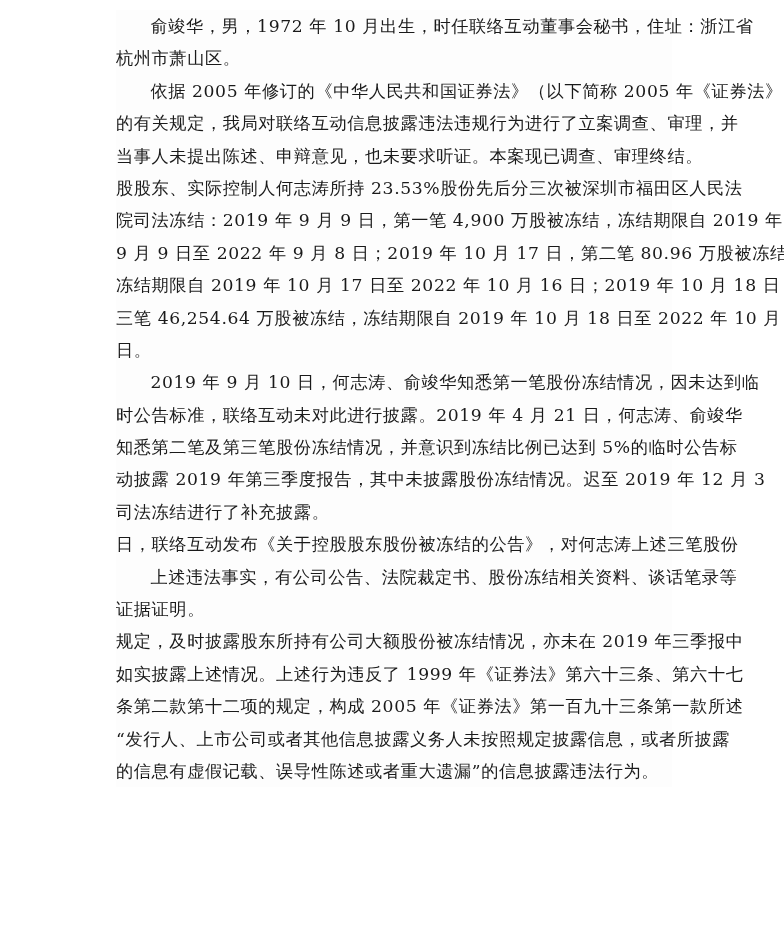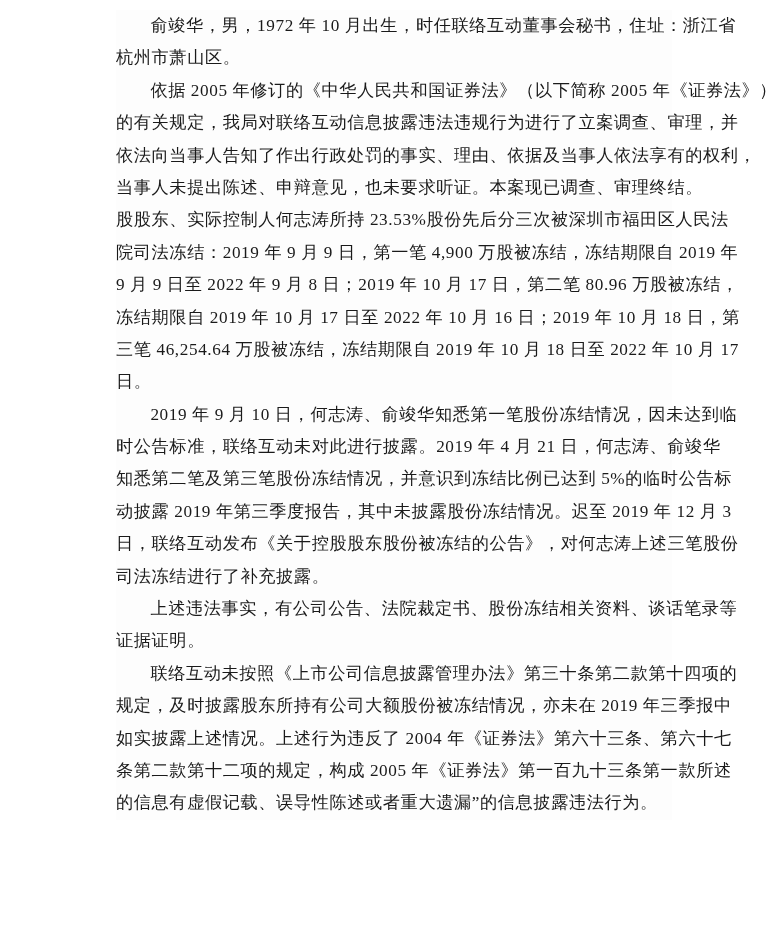--- a/index.html
+++ b/index.html
@@ -25,21 +25,20 @@
       line-height: 32.4px;
       letter-spacing: 0.6px;
     }
     .line {
       display: block;
       white-space: nowrap;
       text-align: justify;
       text-align-last: justify;
       height: 32.4px;
       overflow: visible;
-      font-family: Liberation Serif, serif;
     }
     .line.last {
       text-align-last: left;
     }
     .line.indent {
       padding-left: 2em;
     }
   </style>
 </head>
 <body>
@@ -47,49 +46,48 @@
 <div class="page">
 
   <div class="para-block">
     <span class="line indent">俞竣华，男，1972 年 10 月出生，时任联络互动董事会秘书，住址：浙江省</span>
     <span class="line last">杭州市萧山区。</span>
   </div>
 
   <div class="para-block">
     <span class="line indent">依据 2005 年修订的《中华人民共和国证券法》（以下简称 2005 年《证券法》）</span>
     <span class="line">的有关规定，我局对联络互动信息披露违法违规行为进行了立案调查、审理，并</span>
-    <span class="line">依法向当事人告知了作出行政处罚的事实、理由、依据及当事人依法享有的权利，</span>
     <span class="line last">当事人未提出陈述、申辩意见，也未要求听证。本案现已调查、审理终结。</span>
   </div>
 
 
   <div class="para-block">
     <span class="line">股股东、实际控制人何志涛所持 23.53%股份先后分三次被深圳市福田区人民法</span>
     <span class="line">院司法冻结：2019 年 9 月 9 日，第一笔 4,900 万股被冻结，冻结期限自 2019 年</span>
     <span class="line">9 月 9 日至 2022 年 9 月 8 日；2019 年 10 月 17 日，第二笔 80.96 万股被冻结，</span>
     <span class="line">冻结期限自 2019 年 10 月 17 日至 2022 年 10 月 16 日；2019 年 10 月 18 日，第</span>
     <span class="line">三笔 46,254.64 万股被冻结，冻结期限自 2019 年 10 月 18 日至 2022 年 10 月 17</span>
     <span class="line last">日。</span>
   </div>
 
   <div class="para-block">
     <span class="line indent">2019 年 9 月 10 日，何志涛、俞竣华知悉第一笔股份冻结情况，因未达到临</span>
     <span class="line">时公告标准，联络互动未对此进行披露。2019 年 4 月 21 日，何志涛、俞竣华</span>
     <span class="line">知悉第二笔及第三笔股份冻结情况，并意识到冻结比例已达到 5%的临时公告标</span>
     <span class="line">动披露 2019 年第三季度报告，其中未披露股份冻结情况。迟至 2019 年 12 月 3</span>
+    <span class="line last">司法冻结进行了补充披露。</span>
     <span class="line">日，联络互动发布《关于控股股东股份被冻结的公告》，对何志涛上述三笔股份</span>
-    <span class="line last">司法冻结进行了补充披露。</span>
   </div>
 
   <div class="para-block">
     <span class="line indent">上述违法事实，有公司公告、法院裁定书、股份冻结相关资料、谈话笔录等</span>
     <span class="line last">证据证明。</span>
   </div>
 
   <div class="para-block">
-    <span class="line indent">联络互动未按照《上市公司信息披露管理办法》第三十条第二款第十四项的</span>
     <span class="line">规定，及时披露股东所持有公司大额股份被冻结情况，亦未在 2019 年三季报中</span>
-    <span class="line">如实披露上述情况。上述行为违反了 2004 年《证券法》第六十三条、第六十七</span>
+    <span class="line">如实披露上述情况。上述行为违反了 1999 年《证券法》第六十三条、第六十七</span>
     <span class="line">条第二款第十二项的规定，构成 2005 年《证券法》第一百九十三条第一款所述</span>
+    <span class="line">“发行人、上市公司或者其他信息披露义务人未按照规定披露信息，或者所披露</span>
     <span class="line last">的信息有虚假记载、误导性陈述或者重大遗漏”的信息披露违法行为。</span>
   </div>
 
 </div>
 
 </body></html>

